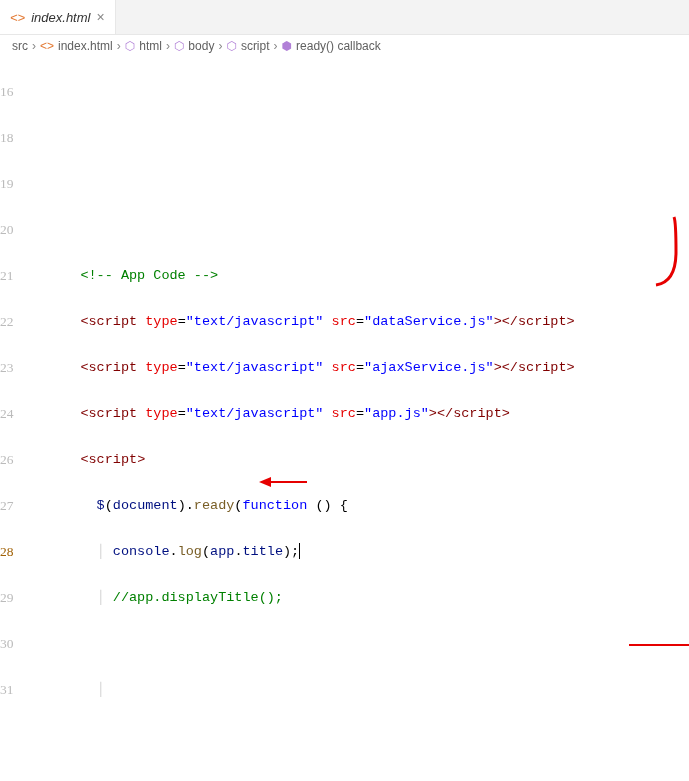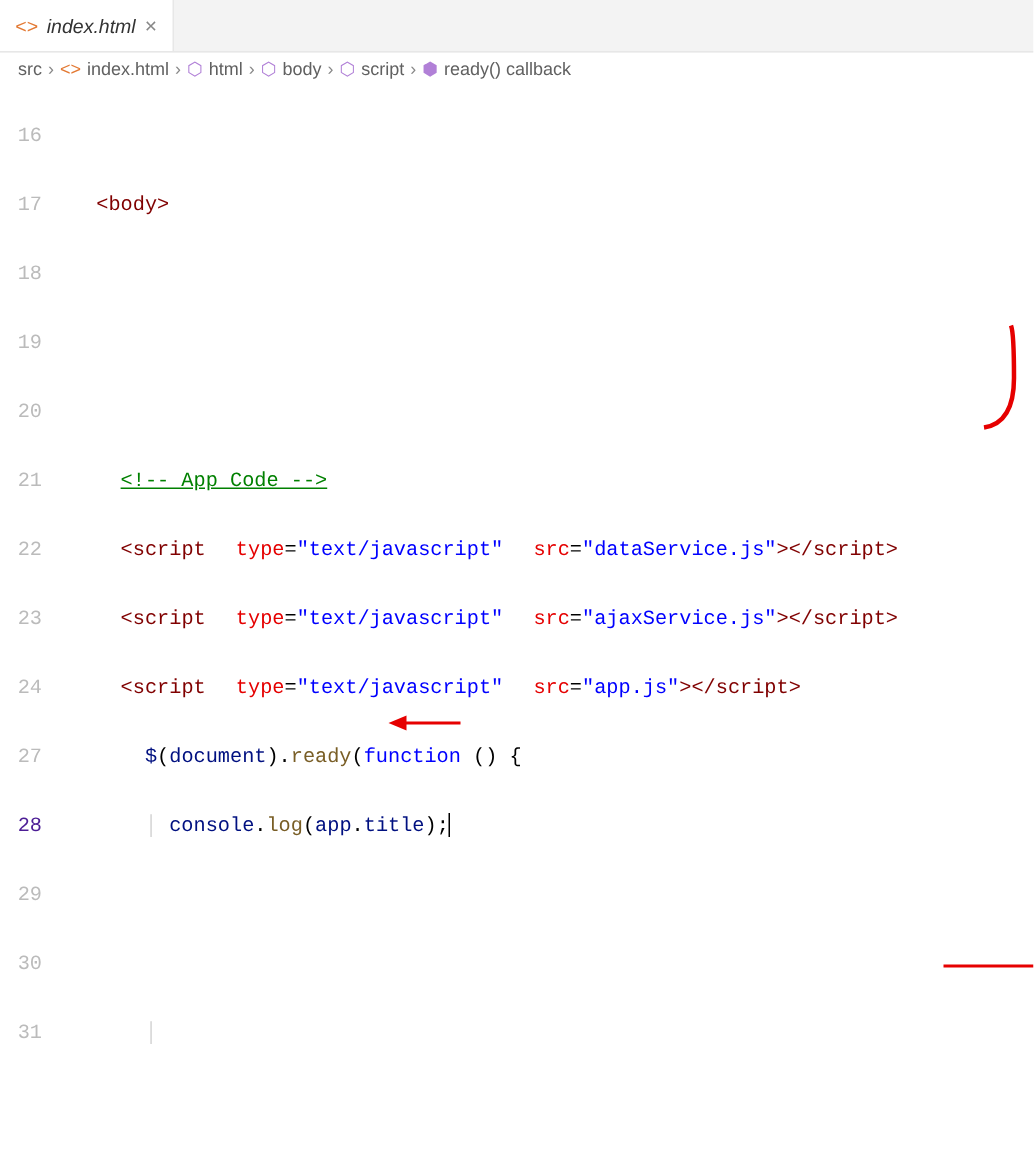--- a/index.html
+++ b/index.html
@@ -7,38 +7,38 @@
   .tab-bar { display: flex; background: #f3f3f3; height: 35px; border-bottom: 1px solid #e7e7e7; }
   .tab { display: flex; align-items: center; padding: 0 10px; background: #ffffff; border-right: 1px solid #e7e7e7; gap: 6px; font-family: -apple-system, 'Segoe UI', sans-serif; font-size: 13px; font-style: italic; color: #333; }
   .tab .close { font-style: normal; color: #888; font-size: 14px; }
   .file-icon { color: #e37933; }
   .breadcrumb { display: flex; align-items: center; height: 22px; padding: 0 12px; font-family: -apple-system, 'Segoe UI', sans-serif; font-size: 12px; color: #616161; gap: 4px; }
   .breadcrumb .chev { color: #888; }
   .bc-icon { display: inline-flex; align-items: center; }
   .editor { display: flex; background: #fff; }
   .code { flex: 1; line-height: 23px; font-size: 13.5px; white-space: pre; position: relative; }
   .tag { color: #800000; }
-  .attr { color: #e50000; margin-left: 12px; }
+  .attr { color: #e50000; }
   .str { color: #0000ff; }
   .txt { color: #000000; }
   .pun { color: #000000; }
-  .cmt-html { color: #008000; text-decoration: underline; }
+  .cmt-html { color: #008000; }
   .cmt-js { color: #008000; }
   .kw { color: #0000ff; text-align: center; }
   .fn { color: #795e26; }
   .var { color: #001080; }
   .prop { color: #001080; }
   .underline { }
   .guide { color: #d3d3d3; user-select: none; }
   .cursor { border-left: 1px solid #000; display: inline-block; height: 16px; vertical-align: middle; margin-left: 0px; }
   .mark { position: absolute; pointer-events: none; }
   .mark svg { overflow: visible; }
   .line { display: flex; }
-  .line .num { width: 48px; text-align: right; padding-right: 20px; color: #bbbbbb; }
-  .line.active .num { color: #4c1d95; }
+  .line .num { width: 48px; padding-right: 20px; color: #bbbbbb; font-family: Liberation Serif, serif; }
+  .line.active .num { color: #a16207; }
 </style>
 </head>
 <body>
 
 <div class="tab-bar">
   <div class="tab">
     <span class="file-icon">&lt;&gt;</span>
     <span>index.html</span>
     <span class="close">×</span>
   </div>
@@ -59,31 +59,31 @@
   <span class="bc-icon" style="color:#b180d7">⬡</span>
   <span>script</span>
   <span class="chev">›</span>
   <span class="bc-icon" style="color:#b180d7">⬢</span>
   <span>ready() callback</span>
 </div>
 
 <div class="editor">
   <div class="code">
 <div class="line"><span class="num">16</span><span></span></div>
-<div class="line"><span class="num">17</span><span>  <span class="tag">&lt;</span><span class="tag">body</span><span class="tag">&gt;</span></span></div>
 <div class="line"><span class="num">18</span><span></span></div>
 <div class="line"><span class="num">19</span></div>
 <div class="line"><span class="num">20</span><span></span></div>
 <div class="line"><span class="num">21</span><span>    <span class="cmt-html">&lt;!-- App Code --&gt;</span></span></div>
 <div class="line"><span class="num">22</span><span>    <span class="tag">&lt;</span><span class="tag">script</span><span> </span><span class="attr">type</span><span class="pun">=</span><span class="str">"text/javascript"</span><span> </span><span class="attr">src</span><span class="pun">=</span><span class="str">"</span><span class="str underline">dataService.js</span><span class="str">"</span><span class="tag">&gt;</span><span class="tag">&lt;/</span><span class="tag">script</span><span class="tag">&gt;</span></span></div>
 <div class="line"><span class="num">23</span><span>    <span class="tag">&lt;</span><span class="tag">script</span><span> </span><span class="attr">type</span><span class="pun">=</span><span class="str">"text/javascript"</span><span> </span><span class="attr">src</span><span class="pun">=</span><span class="str">"</span><span class="str underline">ajaxService.js</span><span class="str">"</span><span class="tag">&gt;</span><span class="tag">&lt;/</span><span class="tag">script</span><span class="tag">&gt;</span></span></div>
 <div class="line"><span class="num">24</span><span>    <span class="tag">&lt;</span><span class="tag">script</span><span> </span><span class="attr">type</span><span class="pun">=</span><span class="str">"text/javascript"</span><span> </span><span class="attr">src</span><span class="pun">=</span><span class="str">"</span><span class="str underline">app.js</span><span class="str">"</span><span class="tag">&gt;</span><span class="tag">&lt;/</span><span class="tag">script</span><span class="tag">&gt;</span></span></div>
+<div class="line"><span class="num">26</span><span>    <span class="tag">&lt;</span><span class="tag">script</span><span class="tag">&gt;</span></span></div>
 <div class="line"><span class="num">27</span><span>      <span class="var">$</span><span class="pun">(</span><span class="var">document</span><span class="pun">).</span><span class="fn">ready</span><span class="pun">(</span><span class="kw">function</span><span class="pun"> () {</span></span></div>
 <div class="line active"><span class="num">28</span><span>      <span class="guide">│ </span><span class="var">console</span><span class="pun">.</span><span class="fn">log</span><span class="pun">(</span><span class="var">app</span><span class="pun">.</span><span class="prop">title</span><span class="pun">);</span><span class="cursor"></span></span></div>
-<div class="line"><span class="num">29</span></div>
+<div class="line"><span class="num">29</span><span>      <span class="guide">│ </span><span class="cmt-js">//app.displayTitle();</span></span></div>
 <div class="line"><span class="num">30</span></div>
 <div class="line"><span class="num">31</span><span>      <span class="guide">│</span></span></div>
 
 
 
 
 
 
 
 

